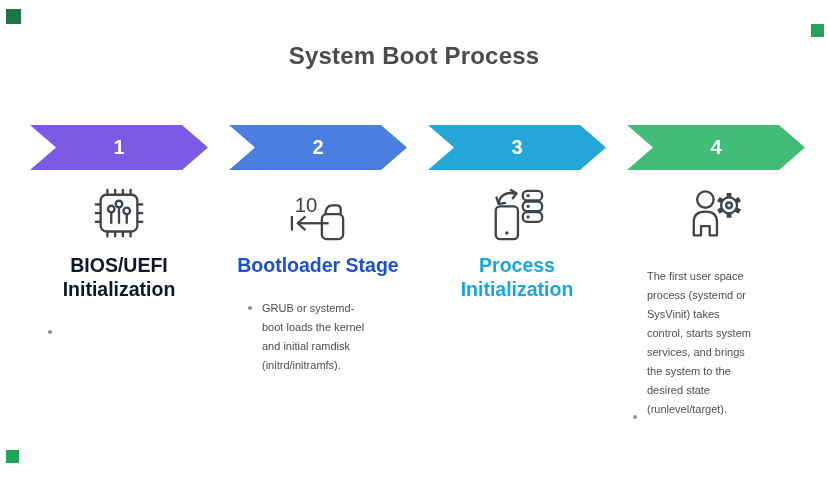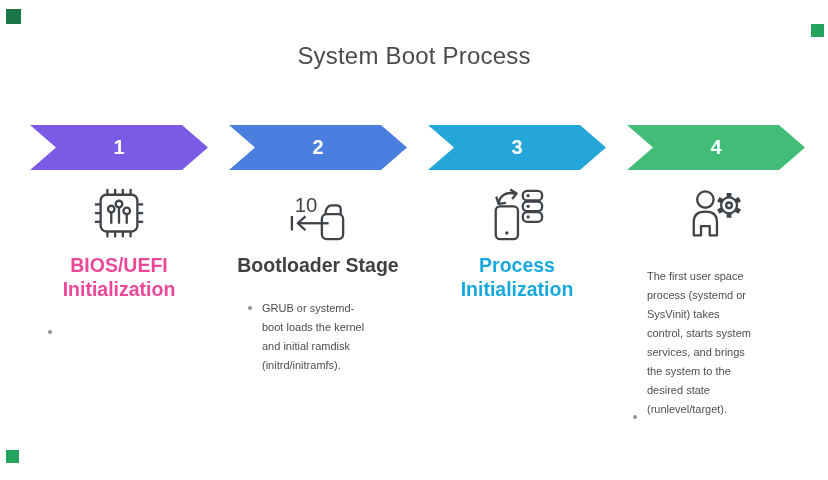--- a/index.html
+++ b/index.html
@@ -6,21 +6,21 @@
     font-family:"Liberation Sans", sans-serif;}
   .canvas{position:relative;width:828px;height:480px;background:#fff;}
 
   
   .sq{position:absolute;}
   .sq-tl{left:6px;top:9px;width:15px;height:15px;}
   .sq-bl{left:6px;top:450px;width:13px;height:13px;}
   .sq-r{left:811px;top:24px;width:13px;height:13px;}
 
   .title{position:absolute;left:0;right:0;top:42px;margin:0;text-align:center;
-    font-size:24px;line-height:28px;font-weight:400;color:#4B4B4B;letter-spacing:.2px;}
+    font-size:24px;line-height:28px;font-weight:700;color:#4B4B4B;letter-spacing:.2px;}
 
   .stage{position:absolute;top:125px;width:178px;}
   .stage-1{left:30px;} .stage-2{left:229px;} .stage-3{left:428px;} .stage-4{left:627px;}
 
   .chevron{height:45px;display:flex;align-items:center;justify-content:center;
     clip-path:polygon(0 0, calc(100% - 26px) 0, 100% 50%, calc(100% - 26px) 100%, 0 100%, 26px 50%);}
   .num{color:#fff;font-size:20px;font-weight:700;}
 
   .iconbox{height:58px;margin-top:17px;display:flex;align-items:flex-end;justify-content:center;}
   .iconbox svg{display:block;}
@@ -75,42 +75,42 @@
         <g class="ico" stroke-width="2.2">
           <line x1="24" y1="38" x2="24" y2="26"></line>
             <circle cx="24" cy="22.8" r="3.4"></circle>
           <line x1="32" y1="38" x2="32" y2="21"></line>
             <circle cx="32" cy="17.6" r="3.4"></circle>
           <line x1="40" y1="38" x2="40" y2="28"></line>
             <circle cx="40" cy="24.8" r="3.4"></circle>
         </g>
       </svg>
     </div>
-    <h2 class="heading" style="color: #ec4899;">BIOS/UEFI
+    <h2 class="heading" style="color: #0f172a;">BIOS/UEFI
 Initialization</h2>
     <div class="list">
       <span class="dot"></span>
     </div>
   </section>
 
   <section class="stage stage-2">
     <div class="chevron" style="background: rgb(74, 126, 223);">
       <span class="num">2</span>
     </div>
     <div class="iconbox">
       <svg width="64" height="58" viewBox="0 0 64 60">
         <text class="ico-text" x="8" y="26">10</text>
         <line class="ico" x1="5" y1="30" x2="5" y2="45"></line>
         <line class="ico" x1="43" y1="37.5" x2="11" y2="37.5"></line>
         <polyline class="ico" points="19,30.5 11,37.5 19,44.5"></polyline>
         <rect class="ico" x="36" y="28" width="22" height="26" rx="5"></rect>
         <path class="ico" d="M 39.5 28 C 40 23 42 19 46.5 19 L 51 19 Q 55.5 19 55.5 23 L 55.5 28"></path>
       </svg>
     </div>
-    <h2 class="heading" style="color: #404040;">Bootloader Stage</h2>
+    <h2 class="heading" style="color: #1d4ed8;">Bootloader Stage</h2>
     <div class="list">
       <span class="dot"></span>
       <p class="btext">GRUB or systemd-
 boot loads the kernel
 and initial ramdisk
 (initrd/initramfs).</p>
     </div>
   </section>
 
   <section class="stage stage-3">

